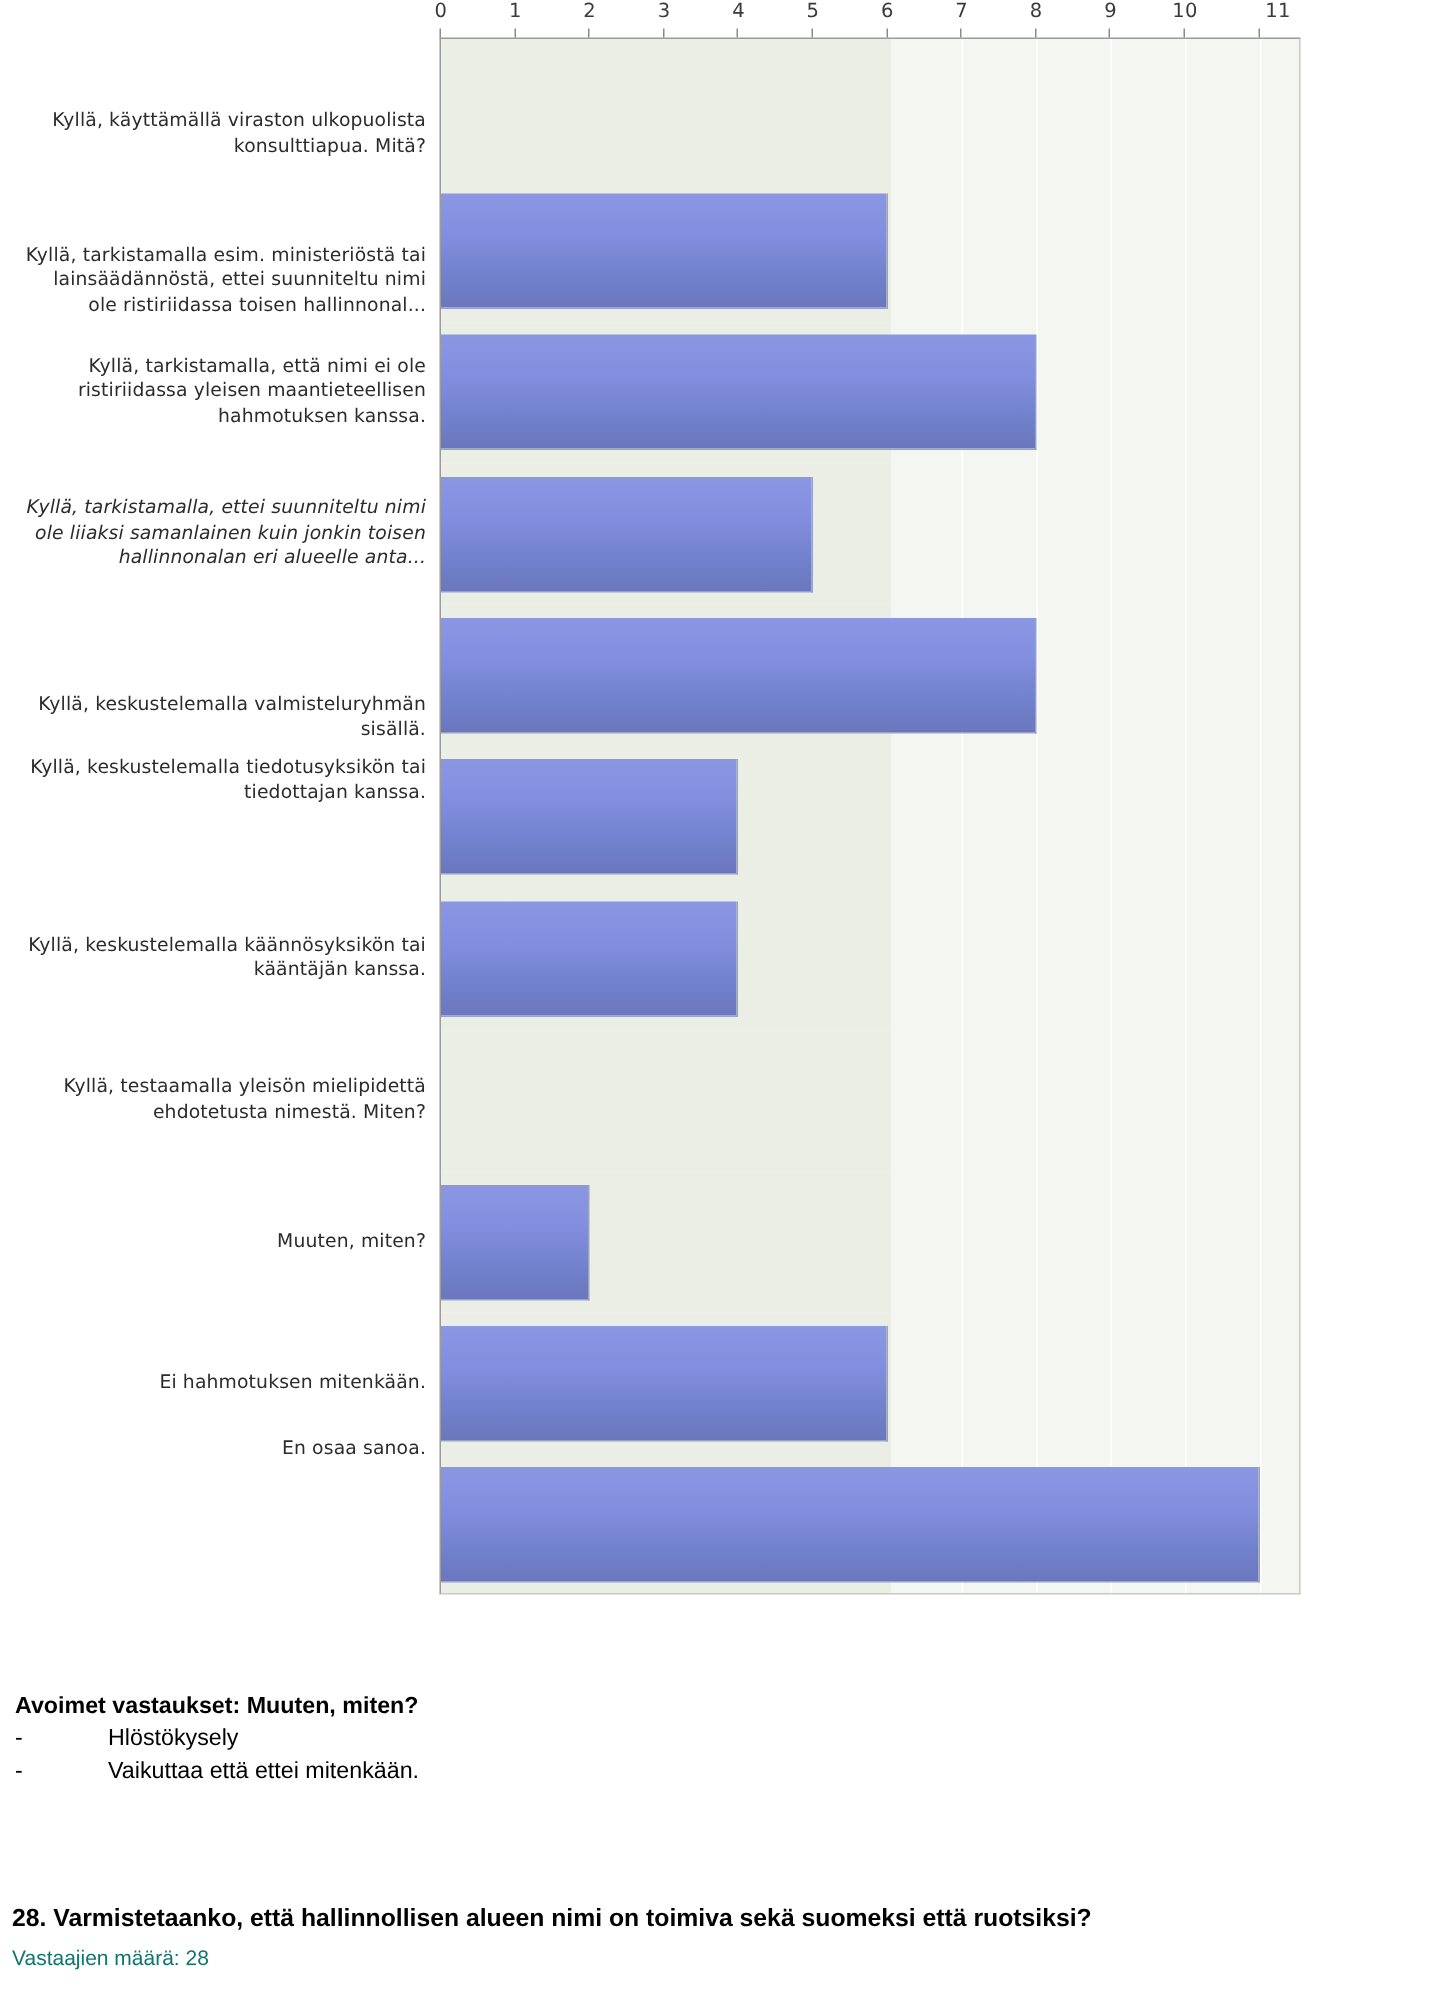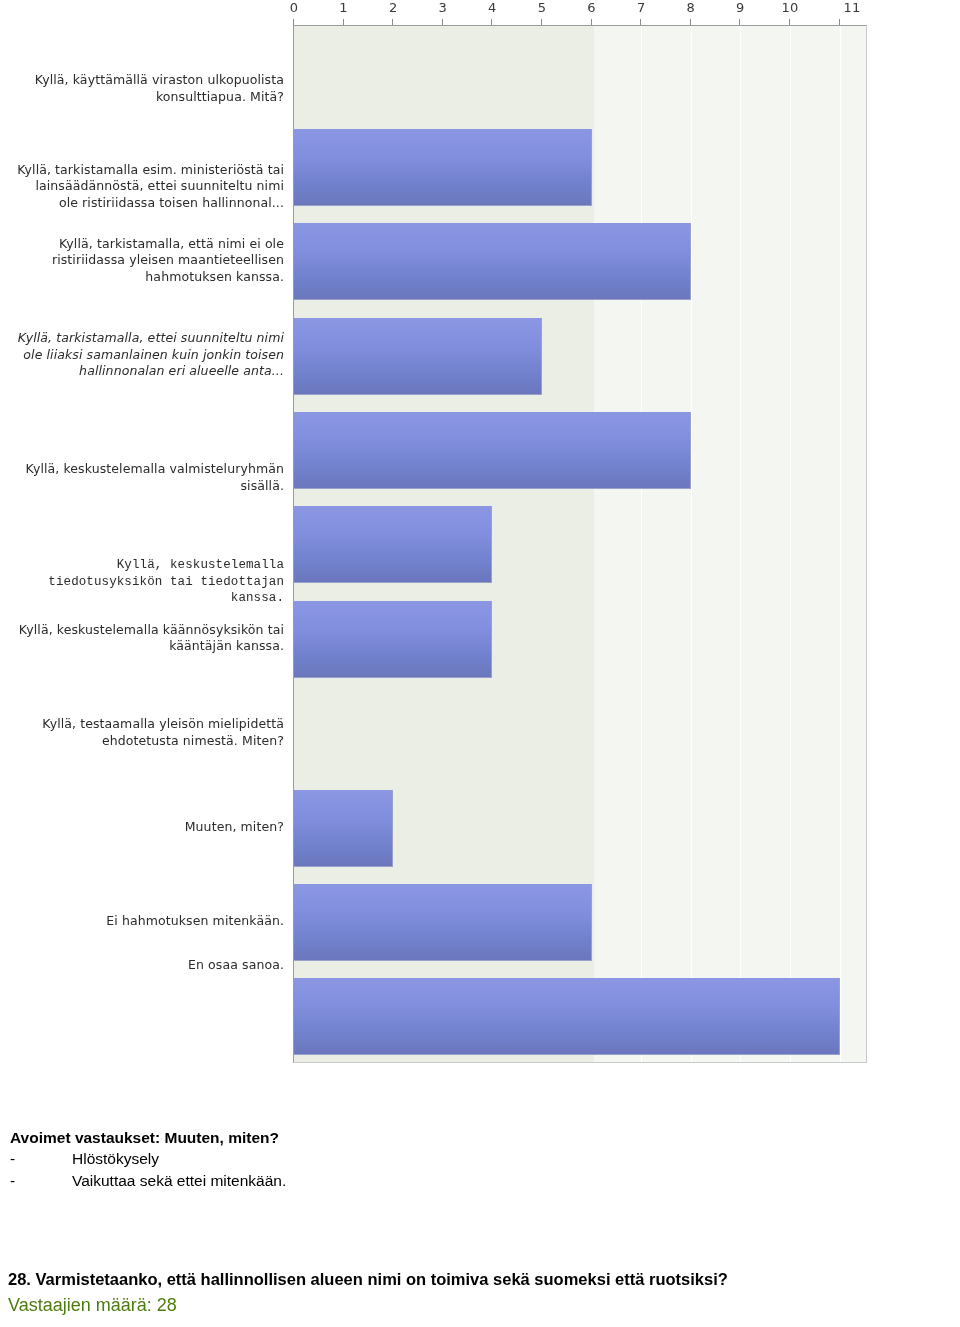--- a/index.html
+++ b/index.html
@@ -146,23 +146,23 @@
   }
   .q-text {
     font-size: 16.5px;
     font-weight: bold;
     line-height: 22px;
     color: #000;
     white-space: nowrap;
   }
   .q-count {
     margin-top: 6px;
-    font-size: 18px;
+    font-size: 14px;
     line-height: 18px;
-    color: #4d7c0f;
+    color: #0f766e;
   }
 </style>
 </head>
 <body>
 
 <div id="chart-block">
 
   <div id="axis-labels">
       <div class="axis-tick-label" style="left: 294px;">0</div>
       <div class="axis-tick-label" style="left: 343.6px;">1</div>
@@ -233,21 +233,21 @@
         <div class="bar" style="top: 8.68182px; height: 77px; width: 545.6px;"></div>
       </div>
     </div>
 
   <div id="cat-labels-layer">
       <div class="cat-label" style="top: 44px; margin-top: 28px;">Kyllä, käyttämällä viraston ulkopuolista konsulttiapua. Mitä?</div>
       <div class="cat-label" style="top: 141.545px; margin-top: 20px;">Kyllä, tarkistamalla esim. ministeriöstä tai lainsäädännöstä, ettei suunniteltu nimi ole ristiriidassa toisen hallinnonal...</div>
       <div class="cat-label" style="top: 235.909px;">Kyllä, tarkistamalla, että nimi ei ole ristiriidassa yleisen maantieteellisen hahmotuksen kanssa.</div>
       <div class="cat-label" style="top: 330.273px; font-style: italic;">Kyllä, tarkistamalla, ettei suunniteltu nimi ole liiaksi samanlainen kuin jonkin toisen hallinnonalan eri alueelle anta...</div>
       <div class="cat-label" style="top: 449px; margin-top: 12px;">Kyllä, keskustelemalla valmisteluryhmän sisällä.</div>
-      <div class="cat-label" style="top: 557px; font-family: Liberation Mono, monospace;">Kyllä, keskustelemalla tiedotusyksikön tai tiedottajan kanssa.</div>
+      <div class="cat-label" style="top: 503px;">Kyllä, keskustelemalla tiedotusyksikön tai tiedottajan kanssa.</div>
       <div class="cat-label" style="top: 621.864px;">Kyllä, keskustelemalla käännösyksikön tai kääntäjän kanssa.</div>
       <div class="cat-label" style="top: 716.227px;">Kyllä, testaamalla yleisön mielipidettä ehdotetusta nimestä. Miten?</div>
       <div class="cat-label" style="top: 818.591px;">Muuten, miten?</div>
       <div class="cat-label" style="top: 912.955px;">Ei hahmotuksen mitenkään.</div>
       <div class="cat-label" style="top: 957px;">En osaa sanoa.</div>
     </div>
 <div class="tickmark" style="left: 293px;"></div>
     <div class="tickmark" style="left: 342.6px;"></div>
     <div class="tickmark" style="left: 392.2px;"></div>
     <div class="tickmark" style="left: 441.8px;"></div>
@@ -262,20 +262,20 @@
   </div>
 
 <div id="open-answers">
   <div class="oa-title">Avoimet vastaukset: Muuten, miten?</div>
   <div class="oa-item">
     <span class="oa-dash">-</span>
     <span>Hlöstökysely</span>
   </div>
   <div class="oa-item">
     <span class="oa-dash">-</span>
-    <span>Vaikuttaa sekä ettei mitenkään.</span>
+    <span>Vaikuttaa että ettei mitenkään.</span>
   </div>
 </div>
 
 <div id="question-block">
   <div class="q-text">28. Varmistetaanko, että hallinnollisen alueen nimi on toimiva sekä suomeksi että ruotsiksi?</div>
   <div class="q-count">Vastaajien määrä: 28</div>
 </div>
 
 </body></html>

